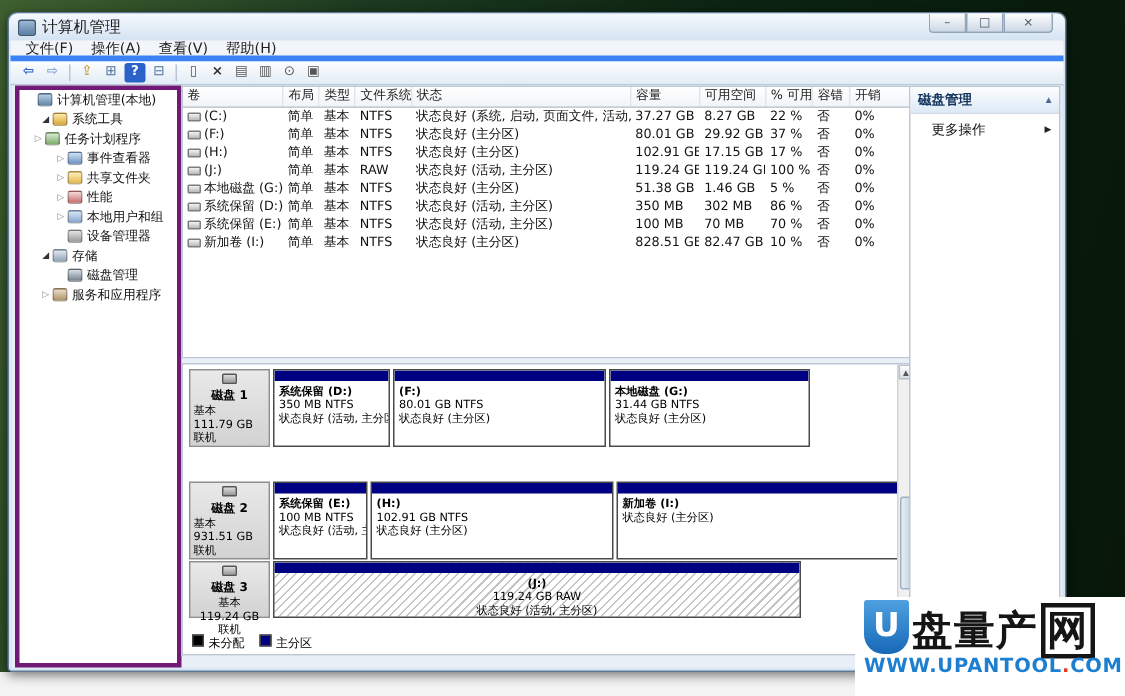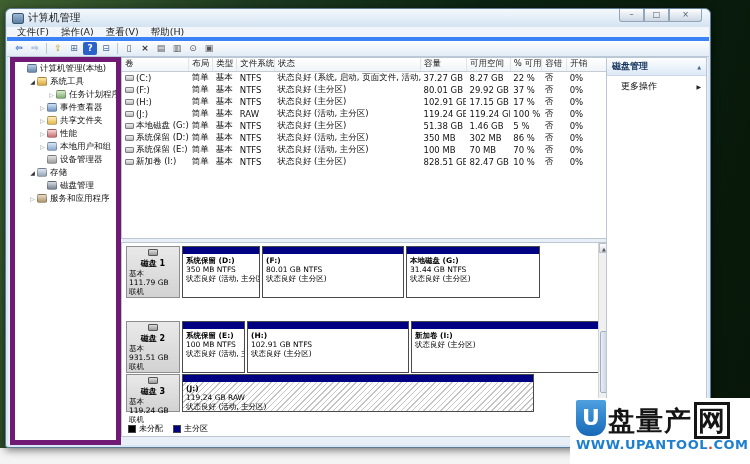--- a/index.html
+++ b/index.html
@@ -30,21 +30,21 @@
   .tb-sep { width:1px; height:11px; background:#b9c5d2; margin:0 2px; }
   [data-name="back-icon"] { color:#2b62c9; font-weight:bold; }
   [data-name="forward-icon"] { color:#8fa8d6; font-weight:bold; }
   [data-name="up-icon"] { color:#b99417; }
   [data-name="help-icon"] { color:#fff; background:#2b62c9; font-weight:bold; }
   [data-name="show-console-tree-icon"],[data-name="console-window-icon"] { color:#4a6e9c; }
   [data-name="delete-icon"] { color:#333; font-weight:bold; }
 
   
   .content { position:absolute; left:2px; right:2px; top:48px; bottom:2px; background:#e8eff7; }
-  .tree-pane { position:absolute; left:2px; top:0; width:111px; bottom:0; background:#fff; border:5px solid #701a75; overflow:hidden; }
+  .tree-pane { position:absolute; left:2px; top:0; width:111px; bottom:0; background:#fff; border:3px solid #701a75; overflow:hidden; }
   .tree-row { display:flex; align-items:center; height:13px; white-space:nowrap; }
   .tw { width:9px; text-align:center; font-size:6px; color:#8a8a8a; flex:none; }
   .tw.exp { color:#333; }
   .tree-icon { width:10px; height:9px; border-radius:2px; margin-right:3px; flex:none; border:1px solid rgba(0,0,0,.25); }
   .tree-label { font-size:8.5px; color:#111; overflow:hidden; }
   [data-name="computer-icon"] { background:linear-gradient(#b9cfe4,#6488ab); }
   [data-name="system-tools-icon"] { background:linear-gradient(#ffe9a8,#d8a93c); }
   [data-name="task-scheduler-icon"] { background:linear-gradient(#d8ecd2,#7fae6d); }
   [data-name="event-viewer-icon"] { background:linear-gradient(#cfe2f5,#6d93c4); }
   [data-name="shared-folders-icon"] { background:linear-gradient(#ffeebe,#e3b84e); }
@@ -73,21 +73,21 @@
   .hdd-icon { width:10px; height:7px; background:linear-gradient(#ddd,#999); border:1px solid #555; border-radius:1px; flex:none; }
   .disk-label .dline { font-size:7.5px; line-height:9px; }
   .parts { display:flex; gap:2px; margin-left:2px; }
   .part { border:1px solid #4a4a4a; background:#fff; overflow:hidden; flex:none; }
   .part .band { height:7px; background:#000082; }
   .part .pbody { padding:2px 3px; }
   .part .pt { font-size:7.5px; font-weight:bold; line-height:9px; white-space:nowrap; }
   .part .pl { font-size:7.5px; line-height:9px; white-space:nowrap; }
   .part.hatched { background:repeating-linear-gradient(135deg,#ffffff 0 3px,#c4c4c4 3px 4px); }
   .legend { position:absolute; left:6px; bottom:2px; display:flex; gap:10px; align-items:center; }
-  .legend-item { display:flex; align-items:center; gap:3px; font-size:8px; }
+  .legend-item { display:flex; align-items:flex-start; gap:3px; font-size:8px; }
   .swatch { width:8px; height:8px; border:1px solid #444; }
 
   .vscroll { position:absolute; right:0; top:0; bottom:0; width:11px; background:#f0f0f0; border-left:1px solid #d4d4d4; }
   .varrow { height:10px; font-size:5px; text-align:center; line-height:10px; color:#555; background:linear-gradient(#fdfdfd,#d8dde4); border:1px solid #b8c0ca; }
   .varrow.down { position:absolute; bottom:0; left:0; right:0; }
   .vthumb { position:absolute; left:1px; right:1px; top:88px; height:62px; background:linear-gradient(90deg,#e8edf3,#c7d3e0); border:1px solid #9fb0c2; border-radius:2px; }
 
   .actions-pane { position:absolute; right:1px; top:0; width:101px; bottom:0; background:#fff; border:1px solid #bcc7d4; }
   .ap-title { font-size:9.5px; color:#1c1c1c; padding:2px 5px; border-bottom:1px solid #e4e9ef; }
   .ap-section { display:flex; align-items:center; justify-content:space-between; padding:2px 5px;
@@ -151,21 +151,21 @@
         <div class="tree-row" data-name="tree-item-computer-management" style="padding-left: 3px;">
           <span class="tw" data-name="tree-spacer"></span>
           <span class="tree-icon" data-name="computer-icon"></span>
           <span class="tree-label" data-name="tree-item-label">计算机管理(本地)</span>
         </div>
         <div class="tree-row" data-name="tree-item-system-tools" style="padding-left: 13px;">
           <span class="tw exp" data-name="tree-expander-icon">◢</span>
           <span class="tree-icon" data-name="system-tools-icon"></span>
           <span class="tree-label" data-name="tree-item-label">系统工具</span>
         </div>
-        <div class="tree-row" data-name="tree-item-task-scheduler" style="padding-left: 32px;">
+        <div class="tree-row" data-name="tree-item-task-scheduler" style="padding-left: 8px;">
           <span class="tw" data-name="tree-expander-icon">▷</span>
           <span class="tree-icon" data-name="task-scheduler-icon"></span>
           <span class="tree-label" data-name="tree-item-label">任务计划程序</span>
         </div>
         <div class="tree-row" data-name="tree-item-event-viewer" style="padding-left: 23px;">
           <span class="tw" data-name="tree-expander-icon">▷</span>
           <span class="tree-icon" data-name="event-viewer-icon"></span>
           <span class="tree-label" data-name="tree-item-label">事件查看器</span>
         </div>
         <div class="tree-row" data-name="tree-item-shared-folders" style="padding-left: 23px;">
@@ -443,21 +443,21 @@
                 </div>
                 <div class="part" data-name="partition-block" style="width: 189px;">
                   <div class="band" data-name="partition-color-band"></div>
                   <div class="pbody" data-name="partition-body">
                     <div class="pt" data-name="partition-title">新加卷  (I:)</div>
                     <div class="pl" data-name="partition-status">状态良好 (主分区)</div>
                   </div>
                 </div>
               </div>
             </div>
-            <div class="disk-row" data-name="disk-row-3" style="top: 131px; height: 38px;">
+            <div class="disk-row" data-name="disk-row-3" style="top: 131px; height: 38px; text-align: center;">
               <div class="disk-label" data-name="disk-label">
                 <div class="dname" data-name="disk-name">
                   <span class="hdd-icon" data-name="hard-disk-icon"></span>
                   <span data-name="disk-name-text">磁盘 3</span>
                 </div>
                 <div class="dline" data-name="disk-type">基本</div>
                 <div class="dline" data-name="disk-size">119.24 GB</div>
                 <div class="dline" data-name="disk-status">联机</div>
               </div>
               <div class="parts" data-name="partitions">

